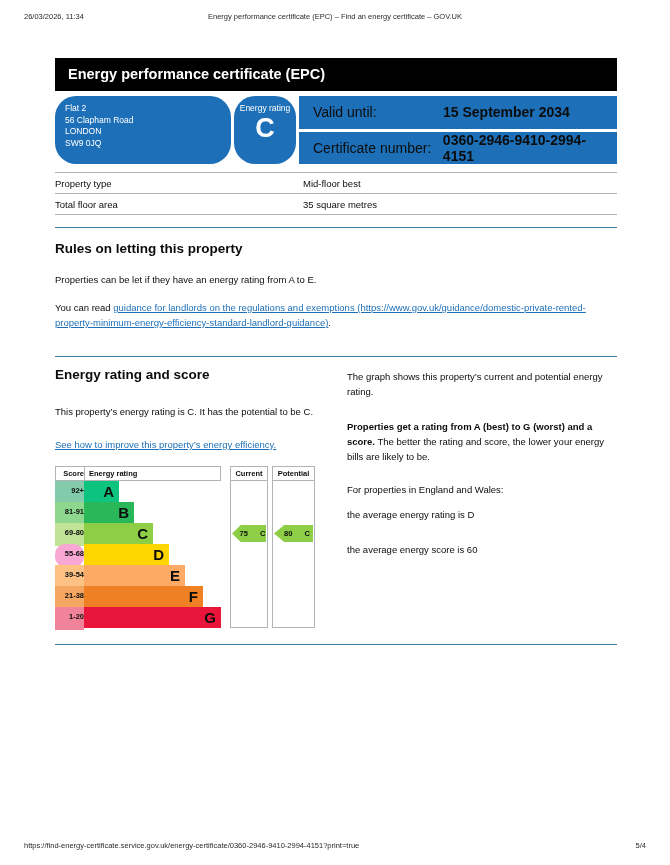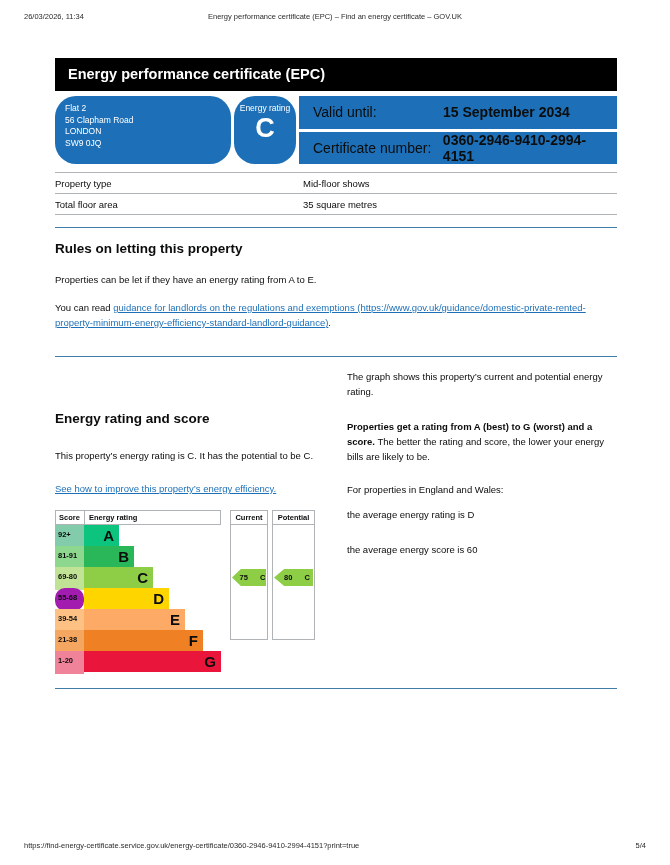--- a/index.html
+++ b/index.html
@@ -43,42 +43,42 @@
   .hr3 { margin-top:16px; }
 
   h2 { font-size:13.5px; font-weight:bold; }
   .rules-heading { margin-top:13px; }
   p, .bodytext { font-size:9.5px; line-height:15px;margin-top:20px; }
   .p1 { margin-top:16px; }
   .p2 { margin-top:13px; }
   a { color:var(--govuk-blue,#1d70b8); text-decoration:underline; cursor:pointer; }
 
   .two-col { margin-top:10px; display:flex; }
-  .col-left { width:262px; margin-right:30px;margin-top:44px; }
+  .col-left { width:262px; margin-right:30px; }
   .col-right { flex:1; }
   .col-left .lead { margin-top:22px; }
   .col-left .improve { margin-top:18px; }
   .col-right .rp1 { margin-top:2px; }
   .col-right .rp2 { margin-top:20px; }
   .col-right .rp3 { margin-top:18px; }
   .col-right .avg { margin-top:10px; }
 
   
   .epc-chart { margin-top:14px; width:260px; display:flex; }
-  .chart-left { width:166px; }
+  .chart-left { width:166px;text-align:right; }
   .chart-left-header { height:15px; border:1px solid var(--border-gray,#b1b4b6); display:flex; align-items:center;
                        font-size:7.5px; font-weight:bold; }
   .score-h { width:29px; padding-left:3px; border-right:1px solid var(--border-gray,#b1b4b6); height:100%; line-height:13px; }
   .rating-h { padding-left:4px; }
   .band-row { height:21px; display:flex; }
   .band-score { width:29px; font-size:7.5px; font-weight:bold; padding:5px 0 18px 3px; }
   .band-bar { display:flex; align-items:center; justify-content:flex-end; padding-right:5px;
               font-size:15px; font-weight:bold; color:#0b0c0c; }
   .chart-gap1 { width:9px; } .chart-gap2 { width:4px; }
-  .chart-col { border:1px solid var(--border-gray,#b1b4b6); height:130px; }
+  .chart-col { border:1px solid var(--border-gray,#b1b4b6); height:162px; }
   .col-current { width:38px; } .col-potential { width:43px; }
   .col-header { height:14px; border-bottom:1px solid var(--border-gray,#b1b4b6); text-align:center;
                 font-size:7.5px; font-weight:bold; line-height:13px; }
   .col-body { position:relative; height:146px; }
   .arrow { position:absolute; left:1px; right:1px; height:17px;
            clip-path:polygon(0 50%, 26% 0, 100% 0, 100% 100%, 26% 100%);
            display:flex; align-items:center; justify-content:center; gap:12px;
            padding-left:7px; font-size:7.5px; font-weight:bold; color:#0b0c0c; }
 </style>
 </head>
@@ -116,21 +116,21 @@
         <div class="v-row">
           <span class="v-lbl">Certificate number:</span>
           <span class="v-val">0360-2946-9410-2994-4151</span>
         </div>
       </div>
     </div>
 
     <div class="prop-table">
         <div class="prop-row">
           <div class="prop-label">Property type</div>
-          <div class="prop-value">Mid-floor shows</div>
+          <div class="prop-value">Mid-floor best</div>
         </div>
         <div class="prop-row">
           <div class="prop-label">Total floor area</div>
           <div class="prop-value">35 square metres</div>
         </div>
       </div>
 
     <hr class="blue-hr hr1">
 
     <h2 class="rules-heading">Rules on letting this property</h2>
@@ -158,21 +158,21 @@
                 </div>
                 <div class="band-row">
                   <div class="band-score" style="background: rgb(141, 215, 143);">81-91</div>
                   <div class="band-bar" style="background: rgb(42, 183, 89); width: 50px;">B</div>
                 </div>
                 <div class="band-row">
                   <div class="band-score" style="background: rgb(193, 227, 150);">69-80</div>
                   <div class="band-bar" style="background: rgb(141, 206, 70); width: 69px;">C</div>
                 </div>
                 <div class="band-row">
-                  <div class="band-score" style="background: #a21caf; border-radius: 10px;">55-68</div>
+                  <div class="band-score" style="background: #f9a8d4; border-radius: 10px;">55-68</div>
                   <div class="band-bar" style="background: rgb(255, 213, 0); width: 85px;">D</div>
                 </div>
                 <div class="band-row">
                   <div class="band-score" style="background: rgb(252, 193, 131);">39-54</div>
                   <div class="band-bar" style="background: rgb(252, 170, 101); width: 101px;">E</div>
                 </div>
                 <div class="band-row">
                   <div class="band-score" style="background: rgb(245, 166, 96);">21-38</div>
                   <div class="band-bar" style="background: rgb(239, 128, 35); width: 119px;">F</div>
                 </div>

